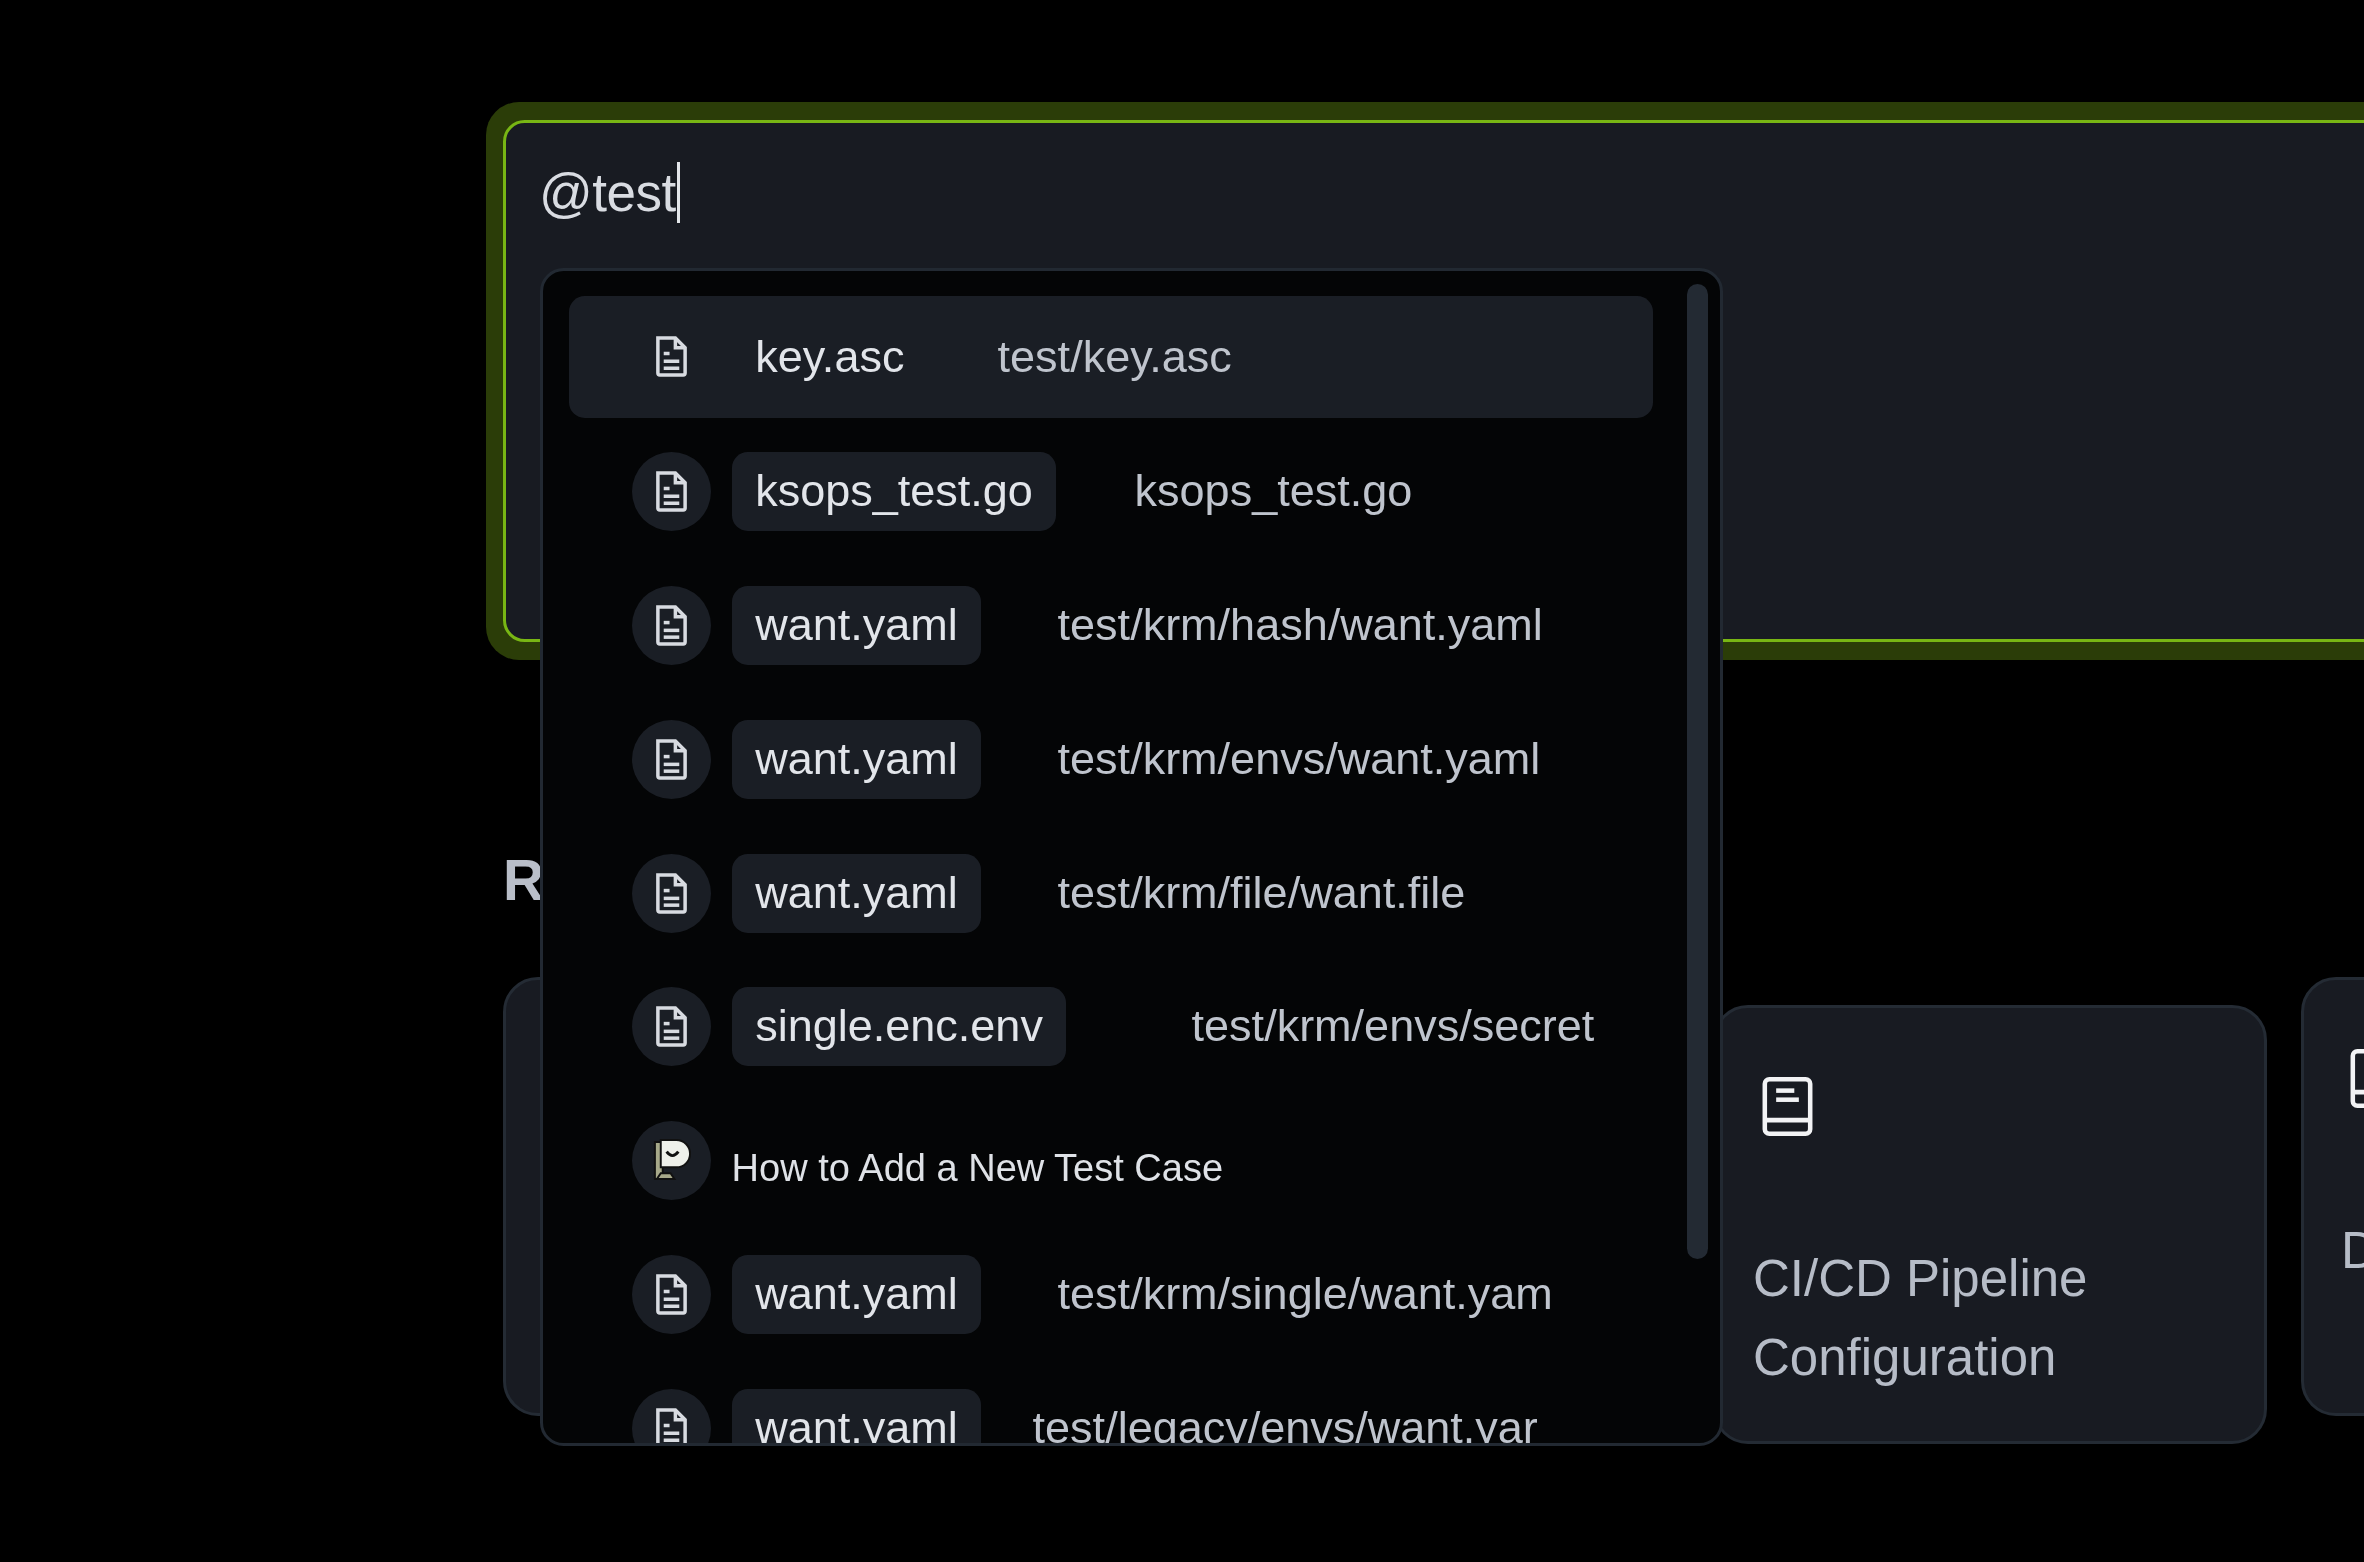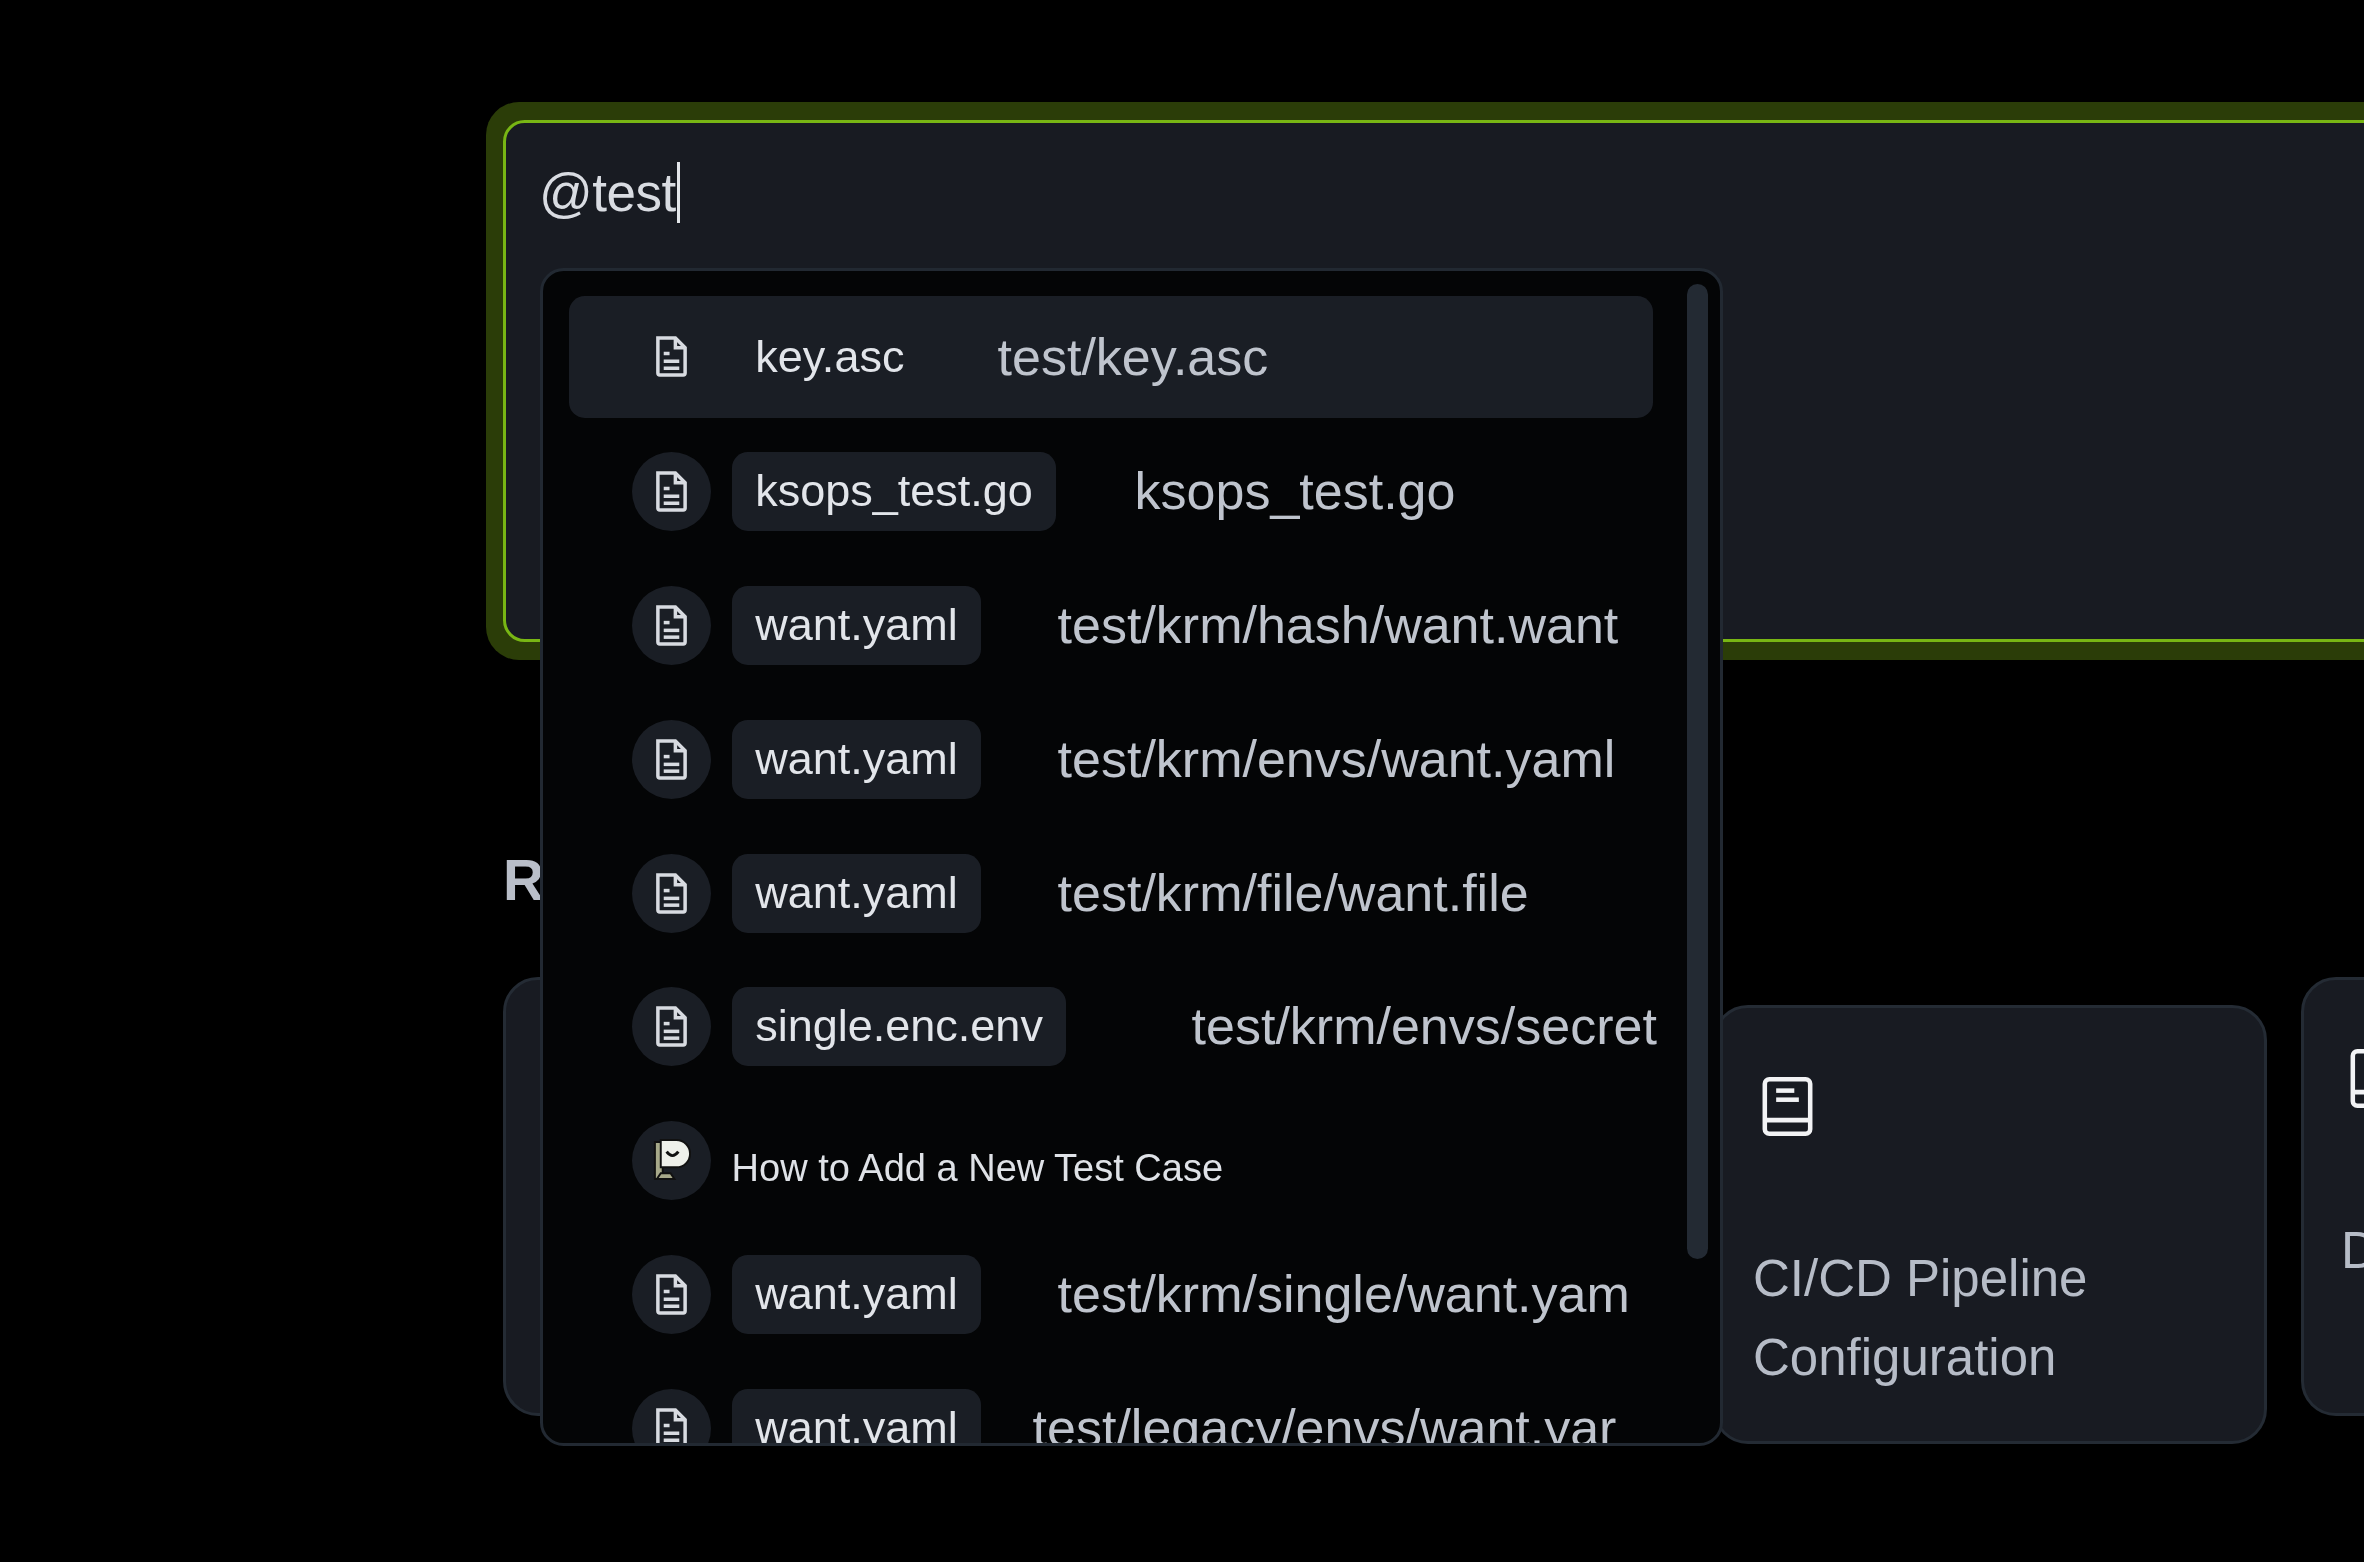--- a/index.html
+++ b/index.html
@@ -19,21 +19,21 @@
   .card-title{position:absolute;left:37px;top:231px;font-size:51px;line-height:79px;color:#b6bcc7;width:473px;}
 
   .dropdown{position:absolute;left:540px;top:268px;width:1183px;height:1178px;border-radius:23.6px;background:#040506;border:3px solid #222932;box-sizing:border-box;overflow:hidden;}
   .scrollbar{position:absolute;left:1144px;top:12.8px;width:20.7px;height:975px;border-radius:10.8px;background:#232a33;}
   .row{position:absolute;left:25.6px;width:1084px;height:122px;border-radius:15.8px;display:flex;align-items:center;}
   .row.active{background:#1a1e25;}
   .icon-circle{position:absolute;left:63px;top:21.7px;width:79px;height:79px;border-radius:50%;background:#1a1e25;display:flex;align-items:center;justify-content:center;}
   .row.active .icon-circle{background:transparent;}
   .chip{position:absolute;left:163px;top:21.7px;height:79px;border-radius:15.8px;background:#1a1e25;padding:0 23.6px;display:flex;align-items:center;font-size:45px;color:#e2e5ea;white-space:nowrap;}
   .row.active .chip{background:transparent;}
-  .path{position:absolute;top:21.7px;height:79px;display:flex;align-items:center;font-size:52px;color:#bfc4cd;white-space:nowrap;}
+  .path{position:absolute;top:21.7px;height:79px;display:flex;align-items:center;font-size:45px;color:#bfc4cd;white-space:nowrap;}
   .doc-title{position:absolute;left:163px;top:30px;height:79px;display:flex;align-items:center;font-size:38px;color:#dfe2e7;white-space:nowrap;}
 </style>
 </head>
 <body>
 
 <div class="glow"></div>
 <div class="input-box"></div>
 <div class="input-text"><span>@test</span><span class="caret"></span></div>
 
 <div class="section-heading">R</div>
@@ -101,21 +101,21 @@
     <div class="icon-circle">
         <svg width="35" height="41" viewBox="0 0 18 21" fill="none" stroke="#d8dbe1" stroke-width="1.8">
           <path d="M2 1h9l5 5v13a1 1 0 0 1-1 1H3a1 1 0 0 1-1-1z"></path>
           <path d="M11 1v5h5"></path>
           <line x1="5" y1="9" x2="8" y2="9"></line>
           <line x1="5" y1="13" x2="13" y2="13"></line>
           <line x1="5" y1="16.5" x2="13" y2="16.5"></line>
         </svg>
       </div>
     <div class="chip">want.yaml</div>
-    <div class="path" style="left:489px">test/krm/hash/want.want</div>
+    <div class="path" style="left:489px">test/krm/hash/want.yaml</div>
   </div>
 
   <div class="row" style="top:427px">
     <div class="icon-circle">
         <svg width="35" height="41" viewBox="0 0 18 21" fill="none" stroke="#d8dbe1" stroke-width="1.8">
           <path d="M2 1h9l5 5v13a1 1 0 0 1-1 1H3a1 1 0 0 1-1-1z"></path>
           <path d="M11 1v5h5"></path>
           <line x1="5" y1="9" x2="8" y2="9"></line>
           <line x1="5" y1="13" x2="13" y2="13"></line>
           <line x1="5" y1="16.5" x2="13" y2="16.5"></line>

